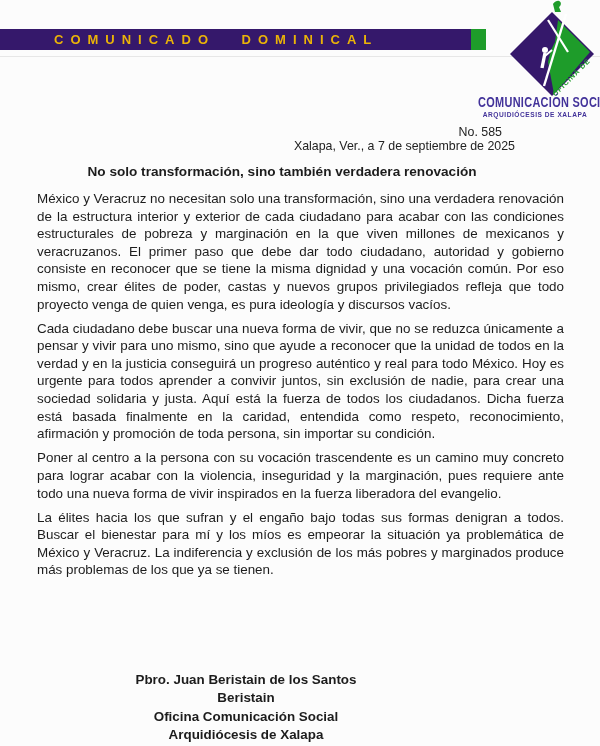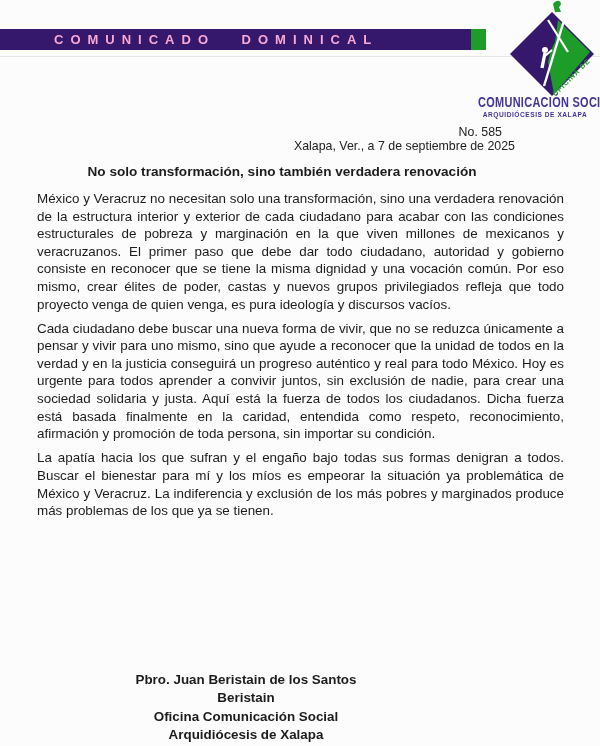--- a/index.html
+++ b/index.html
@@ -13,21 +13,21 @@
   }
   .page{position:absolute;inset:0;}
 
   
   .banner{
     position:absolute;left:0;top:29px;width:486px;height:21px;
     background:var(--purple,#35186b);
     display:flex;align-items:center;
   }
   .banner-title{
-    color:#f9a8d4;font-weight:bold;font-size:13px;
+    color:#eab308;font-weight:bold;font-size:13px;
     letter-spacing:7px;word-spacing:16px;
     padding-left:54px;white-space:nowrap;line-height:21px;
   }
   .banner-accent{
     position:absolute;right:0;top:0;width:15px;height:21px;
     background:var(--green,#1e9c2a);
   }
   .scan-line{
     position:absolute;left:0;top:56px;width:600px;height:1px;
     background:#e7e7e7;
@@ -113,21 +113,22 @@
   <div class="meta">
     <div class="meta-no">No. 585</div>
     <div class="meta-date">Xalapa, Ver., a 7 de septiembre de 2025</div>
   </div>
 
   <h1 class="doc-title">No solo transformación, sino también verdadera renovación</h1>
 
   <div class="content">
     <p>México y Veracruz no necesitan solo una transformación, sino una verdadera renovación de la estructura interior y exterior de cada ciudadano para acabar con las condiciones estructurales de pobreza y marginación en la que viven millones de mexicanos y veracruzanos. El primer paso que debe dar todo ciudadano, autoridad y gobierno consiste en reconocer que se tiene la misma dignidad y una vocación común. Por eso mismo, crear élites de poder, castas y nuevos grupos privilegiados refleja que todo proyecto venga de quien venga, es pura ideología y discursos vacíos.</p>
     <p>Cada ciudadano debe buscar una nueva forma de vivir, que no se reduzca únicamente a pensar y vivir para uno mismo, sino que ayude a reconocer que la unidad de todos en la verdad y en la justicia conseguirá un progreso auténtico y real para todo México. Hoy es urgente para todos aprender a convivir juntos, sin exclusión de nadie, para crear una sociedad solidaria y justa. Aquí está la fuerza de todos los ciudadanos. Dicha fuerza está basada finalmente en la caridad, entendida como respeto, reconocimiento, afirmación y promoción de toda persona, sin importar su condición.</p>
-    <p>La apatía hacia los que sufran y el engaño bajo todas sus formas denigran a todos. Buscar el bienestar para mí y los míos es empeorar la situación ya problemática de México y Veracruz. La indiferencia y exclusión de los más pobres y marginados produce más problemas de los que ya se tienen.</p>
+    <p>Poner al centro a la persona con su vocación trascendente es un camino muy concreto para lograr acabar con la violencia, inseguridad y la marginación, pues requiere ante todo una nueva forma de vivir inspirados en la fuerza liberadora del evangelio.</p>
+    <p>La élites hacia los que sufran y el engaño bajo todas sus formas denigran a todos. Buscar el bienestar para mí y los míos es empeorar la situación ya problemática de México y Veracruz. La indiferencia y exclusión de los más pobres y marginados produce más problemas de los que ya se tienen.</p>
   </div>
 
   <div class="signature">
     <div>Pbro. Juan Beristain de los Santos</div>
     <div>Beristain</div>
     <div>Oficina Comunicación Social</div>
     <div>Arquidiócesis de Xalapa</div>
   </div>
 
 </div>

